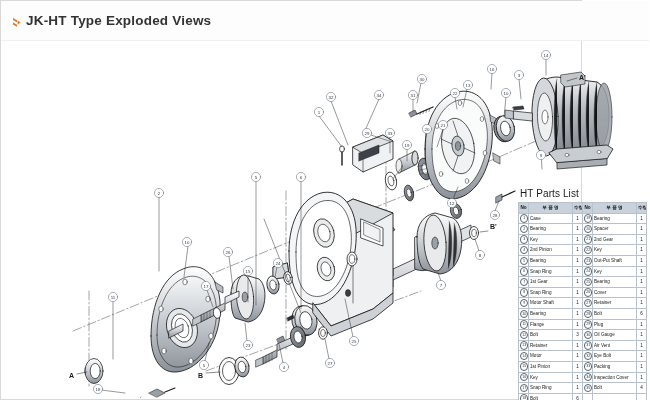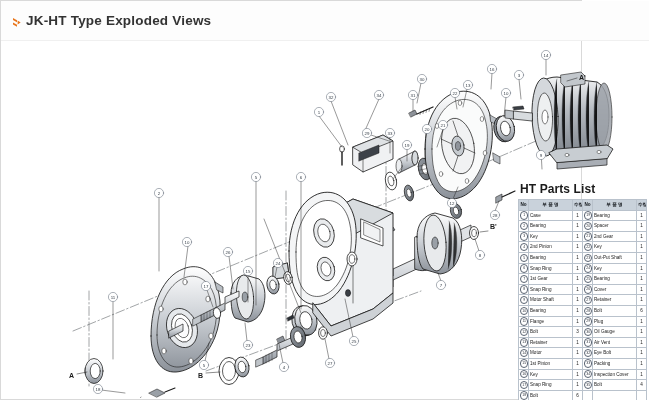--- a/index.html
+++ b/index.html
@@ -34,22 +34,22 @@
   
   #drawing{
     position:absolute;left:0;top:40px;width:648px;height:357px;
   }
   #drawing svg{display:block;}
   
   #parts-panel{
     position:absolute;left:517px;top:181px;width:128px;
   }
   #parts-title{
-    font-size:12px;font-weight:bold;color:#1b1b1b;
-    margin:0 0 3px 2px;letter-spacing:.1px;
+    font-size:10px;font-weight:normal;color:#1b1b1b;
+    margin:6px 0 3px 2px;letter-spacing:.1px;
   }
   table.parts{
     border-collapse:collapse;width:128px;
     background:#ffffff;
     table-layout:fixed;
   }
   table.parts th,table.parts td{
     border:1px solid #b9c2cc;
     font-size:4.6px;
     color:#1b1b1b;

